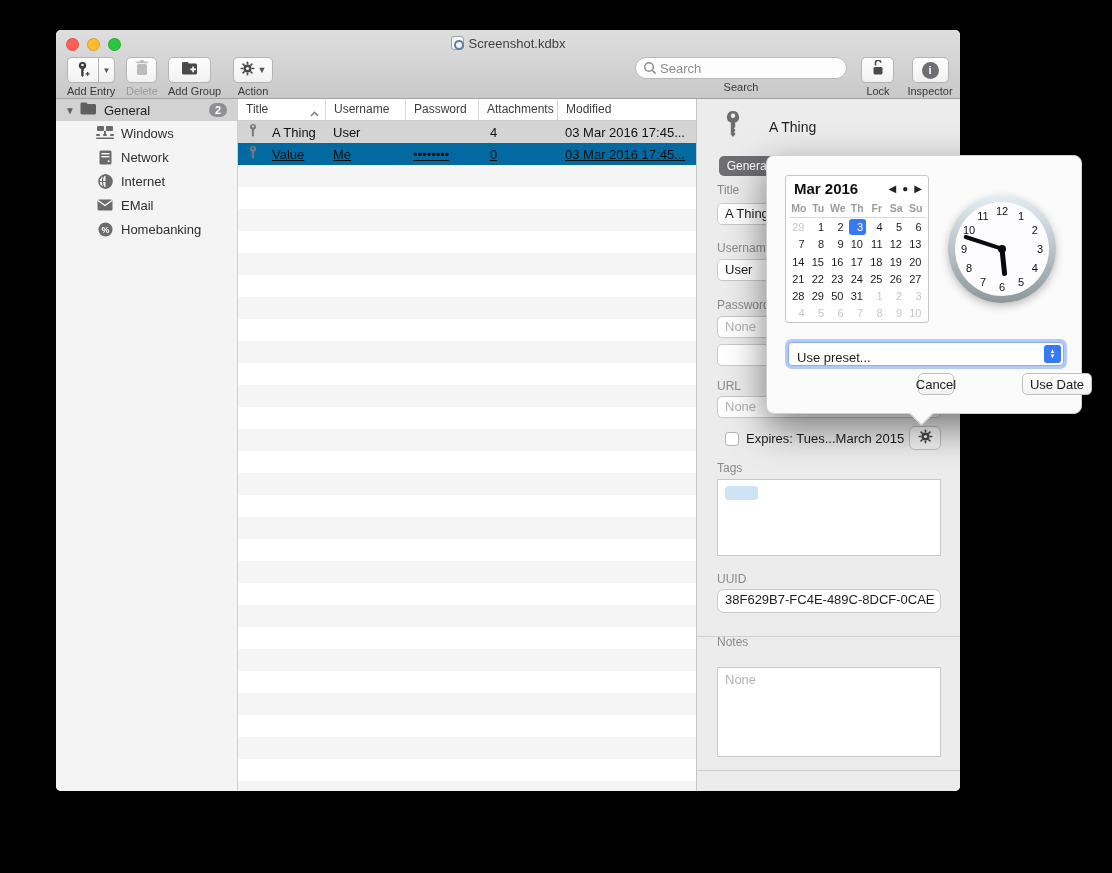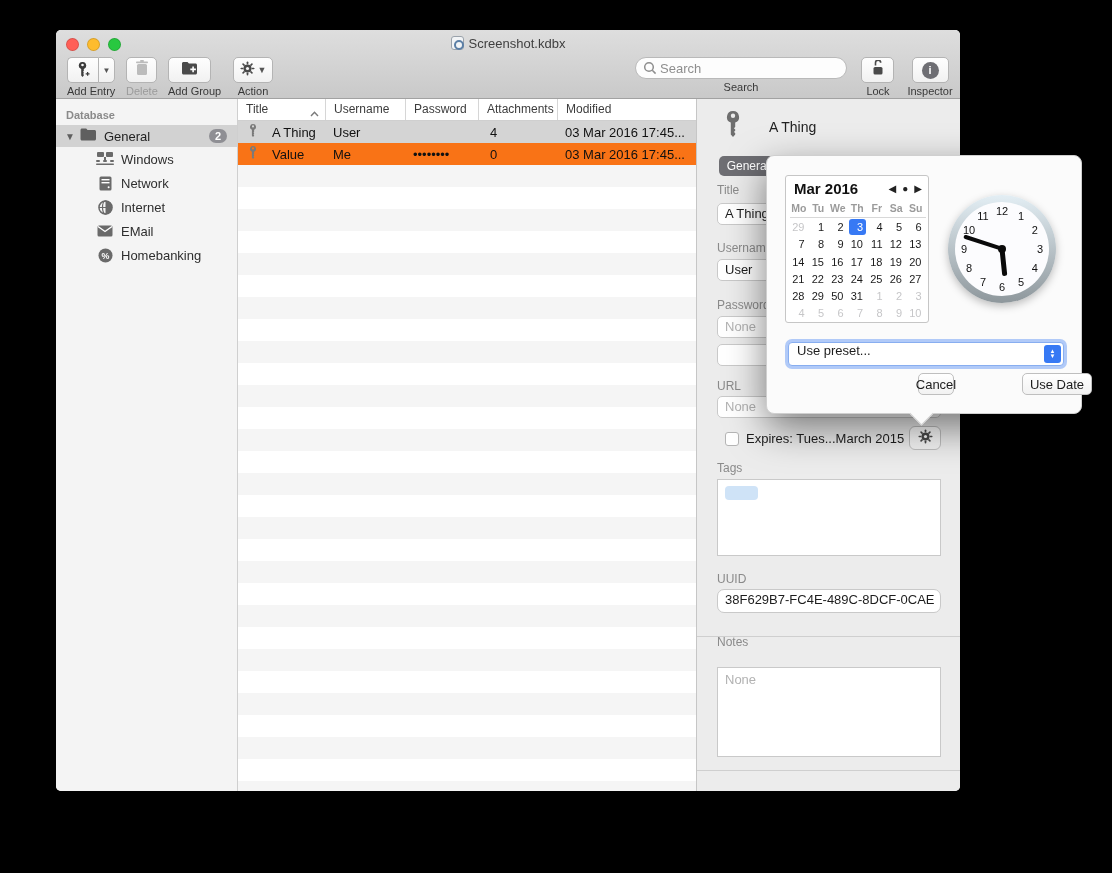--- a/index.html
+++ b/index.html
@@ -107,21 +107,21 @@
   .clock{position:absolute;left:181px;top:39px;width:108px;height:108px;border-radius:50%;
     background:linear-gradient(180deg,#e3eef4,#8e979c);box-shadow:0 3px 8px rgba(0,0,0,.25);}
   .clock-face{position:absolute;left:7px;top:7px;width:94px;height:94px;border-radius:50%;background:#fcfcfe;}
   .cnum{position:absolute;font-size:11px;color:#111;transform:translate(-50%,-50%);}
   .hand{position:absolute;left:50%;bottom:50%;transform-origin:50% 100%;background:#0a0a0a;border-radius:2px;}
   .hand.minute{width:3.5px;height:40px;margin-left:-1.75px;}
   .hand.hour{width:4.5px;height:27px;margin-left:-2.25px;}
   .hub{position:absolute;left:50%;top:50%;width:8px;height:8px;margin:-4px 0 0 -4px;background:#0a0a0a;border-radius:50%;}
   .preset{position:absolute;left:21px;top:186px;width:276px;height:24px;background:#fff;border:1px solid #88aef0;
     border-radius:4px;box-shadow:0 0 0 3px rgba(87,143,245,.45);font-size:13px;color:#1d1d1d;
-    display:flex;align-items:flex-start;padding-left:8px;}
+    display:flex;align-items:flex-end;padding-left:8px;}
   .stepper{position:absolute;right:2px;top:2px;width:17px;height:18px;border-radius:3px;
     display:flex;flex-direction:column;align-items:center;justify-content:center;color:#fff;font-size:6px;line-height:5px;}
   .popbtn{position:absolute;top:217px;height:22px;background:linear-gradient(#fff,#f2f2f2);
     border:1px solid #bfbfbf;border-radius:5px;font-size:13px;color:#1d1d1d;
     display:flex;align-items:center;justify-content:center;}
   .btn-cancel{left:151px;width:36px;}
   .btn-usedate{left:227px;width:70px;margin-left:28px;}
 </style>
 </head>
 <body>
@@ -235,21 +235,20 @@
             <span class="infocirc">i</span>
           </div>
           <div class="tlabel">Inspector</div>
         </div>
       </div>
     </div>
 
     <div class="content">
 
       <div class="sidebar">
-        <div class="sb-header">Database</div>
         <div class="sb-root">
           <span class="sb-tri">▼</span>
           <span>
             <svg width="17" height="13" viewBox="0 0 17 13">
                 <path fill="#5f5f5f" d="M0.5 2C0.5 1.2 1.2 0.5 2 0.5h4.2l1.3 1.5h7c.8 0 1.5.7 1.5 1.5v7.5c0 .8-.7 1.5-1.5 1.5H2c-.8 0-1.5-.7-1.5-1.5z"></path>
               </svg>
           </span>
           <span class="lbl">General</span>
           <span class="sb-badge">2</span>
         </div>
@@ -329,21 +328,21 @@
                 <span style="margin-right: 7px;"><svg width="10" height="14" viewBox="0 0 10 14">
                     <path fill="#7a7a7a" d="M5 0a3 3 0 0 0-1.1 5.8v5.9L5 13l1.1-1.3v-.7l-.6-.6.6-.6v-.7l-.6-.6.6-.6V5.8A3 3 0 0 0 5 0zm0 1.3a1.1 1.1 0 1 1 0 2.2 1.1 1.1 0 0 1 0-2.2z"></path>
                   </svg></span>
                 <span>A Thing</span>
               </div>
               <div class="cell" style="width: 80px;">User</div>
               <div class="cell" style="width: 73px;"></div>
               <div class="cell" style="width: 79px; padding-left: 12px;">4</div>
               <div class="cell" style="width: 139px; flex: 1 1 0%;">03 Mar 2016 17:45...</div>
             </div>
-            <div class="trow" style="background: #f97316;">
+            <div class="trow" style="background: #0369a1; text-decoration: underline;">
               <div class="cell keycell" style="width: 87px;">
                 <span style="margin-right: 7px;"><svg width="10" height="14" viewBox="0 0 10 14">
                     <path fill="#7a7a7a" d="M5 0a3 3 0 0 0-1.1 5.8v5.9L5 13l1.1-1.3v-.7l-.6-.6.6-.6v-.7l-.6-.6.6-.6V5.8A3 3 0 0 0 5 0zm0 1.3a1.1 1.1 0 1 1 0 2.2 1.1 1.1 0 0 1 0-2.2z"></path>
                   </svg></span>
                 <span>Value</span>
               </div>
               <div class="cell" style="width: 80px;">Me</div>
               <div class="cell" style="width: 73px;">••••••••</div>
               <div class="cell" style="width: 79px; padding-left: 12px;">0</div>
               <div class="cell" style="width: 139px; flex: 1 1 0%;">03 Mar 2016 17:45...</div>

